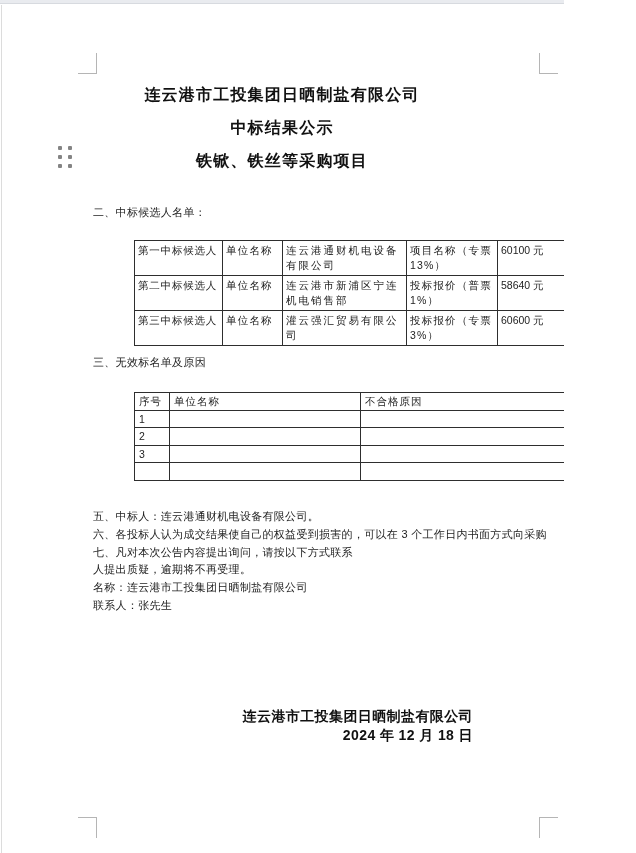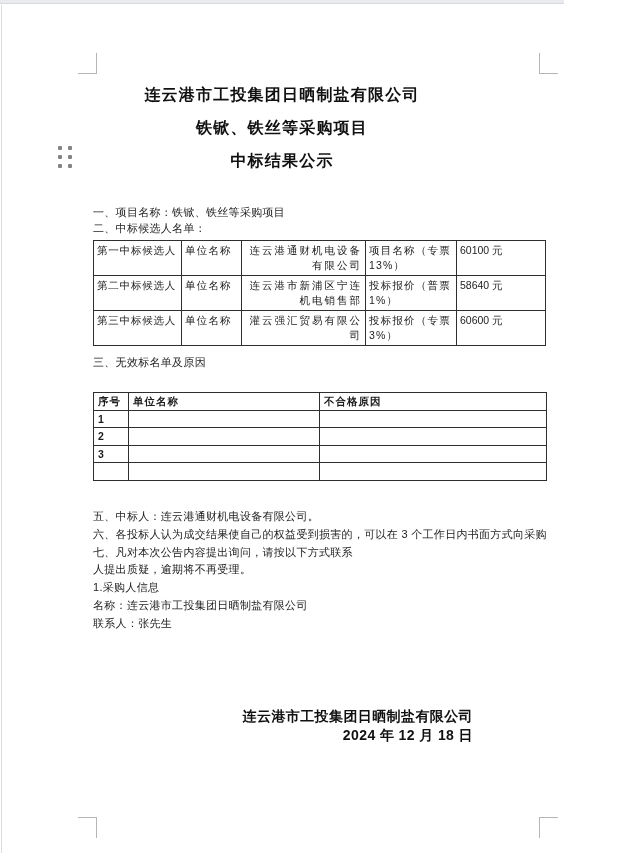--- a/index.html
+++ b/index.html
@@ -20,35 +20,35 @@
   .crop.br { left:539px; top:817px; border-left:1px solid #b5b5b5; border-top:1px solid #b5b5b5; }
 
   
   .handle { position:absolute; left:58px; top:146px; display:grid; grid-template-columns:4px 4px; grid-auto-rows:4px; column-gap:6px; row-gap:5px; }
   .handle i { display:block; width:4px; height:4px; background:#848484; border-radius:1px; }
 
   .titles { position:absolute; left:0; right:0; top:78px; text-align:center; font-weight:700; font-size:16px; line-height:33px; letter-spacing:1.2px; color:#111; }
 
   .para-top { position:absolute; left:93px; top:205px; font-size:11px; line-height:15.5px; letter-spacing:0.3px; white-space:nowrap; }
 
-  table { border-collapse:collapse; table-layout:fixed; position:absolute; }
+  table { border-collapse:collapse; table-layout:fixed; position:absolute;margin-left:41px; }
   td { border:1px solid #2e2e2e; vertical-align:top; font-size:10.5px; line-height:15px; padding:2px 3px; overflow:hidden; }
 
   .t1 { left:93px; top:240px; width:452px; }
   .t1 tr.r1 { height:33px; } .t1 tr.r2 { height:32px; } .t1 tr.r3 { height:33px; }
   .t1 .rank { letter-spacing:0.8px; }
   .t1 .nlabel { letter-spacing:1.2px; }
-  .t1 .comp { letter-spacing:2px;text-align:right; }
+  .t1 .comp { letter-spacing:2px; }
   .t1 .plabel { letter-spacing:1.2px; }
 
   .section3 { position:absolute; left:93px; top:355px; font-size:11px; line-height:15.5px; letter-spacing:0.3px; white-space:nowrap; }
 
   .t2 { left:93px; top:392px; width:453px; }
   .t2 td { line-height:14px; padding:1px 4px; }
-  .t2 tr { height:17.6px;font-weight:bold; }
+  .t2 tr { height:17.6px; }
   .t2 .hdr { letter-spacing:1px; }
 
   .para-bottom { position:absolute; left:93px; top:508px; font-size:11px; line-height:17.8px; letter-spacing:0.3px; white-space:nowrap; }
 
   .signature { position:absolute; right:91px; top:707px; text-align:right; font-weight:700; font-size:14px; line-height:19px; letter-spacing:0.4px; color:#111; white-space:nowrap; }
 </style>
 </head>
 <body>
 
 <div class="page">
@@ -66,26 +66,25 @@
     <i></i>
       <i></i>
       <i></i>
       <i></i>
       <i></i>
       <i></i>
   </div>
 
   <div class="titles">
     <div>连云港市工投集团日晒制盐有限公司</div>
+    <div>中标结果公示</div>
     <div>铁锨、铁丝等采购项目</div>
-    <div>中标结果公示</div>
   </div>
 
   <div class="para-top">
-    <div>一、项目名称：铁锨、铁丝等采购项目</div>
     <div>二、中标候选人名单：</div>
   </div>
 
   <table class="t1">
     <colgroup>
         <col style="width:88px">
         <col style="width:60px">
         <col style="width:124px">
         <col style="width:91px">
         <col style="width:89px">
@@ -150,21 +149,20 @@
       <td></td>
     </tr>
   </tbody>
     </table>
 
   <div class="para-bottom">
     <div>五、中标人：连云港通财机电设备有限公司。</div>
     <div>六、各投标人认为成交结果使自己的权益受到损害的，可以在 3 个工作日内书面方式向采购</div>
     <div>七、凡对本次公告内容提出询问，请按以下方式联系</div>
     <div>人提出质疑，逾期将不再受理。</div>
-    <div>1.采购人信息</div>
     <div>名称：连云港市工投集团日晒制盐有限公司</div>
     <div>联系人：张先生</div>
   </div>
 
   <div class="signature">
     <div>连云港市工投集团日晒制盐有限公司</div>
     <div>2024 年 12 月 18 日</div>
   </div>
 
 </div>

